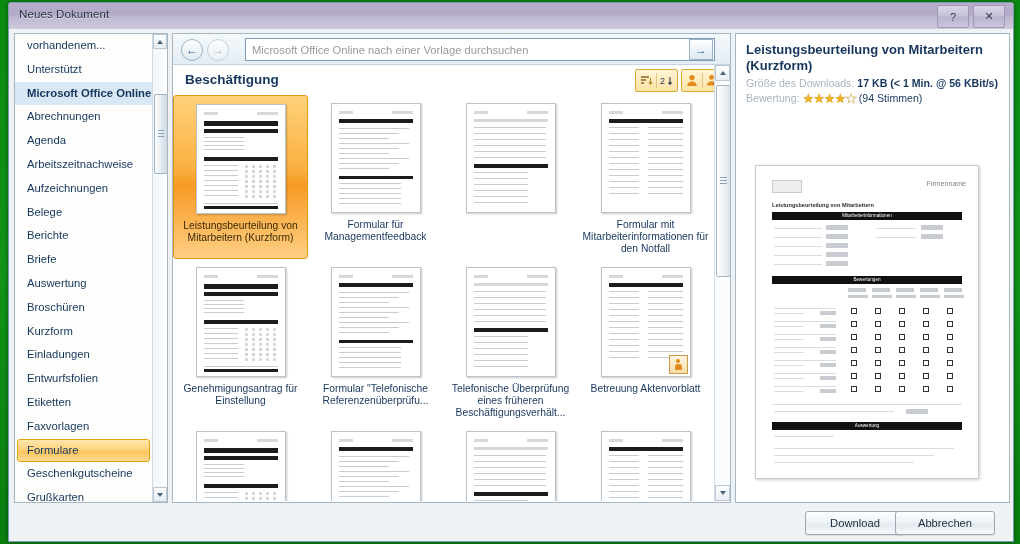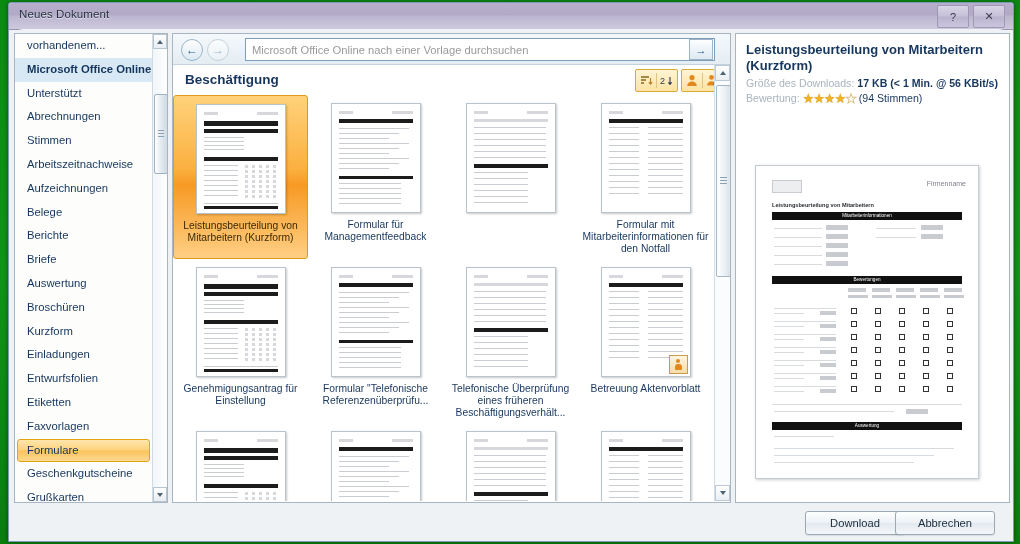--- a/index.html
+++ b/index.html
@@ -26,21 +26,21 @@
     text-shadow:0 1px 0 rgba(255,255,255,.55);letter-spacing:.1px;}
   .caption-btn{position:absolute;top:2px;width:30px;height:21px;
     background:linear-gradient(to bottom,#d9d4e6 0%,#c6c0d8 48%,#bab3cf 52%,#cbc5dc 100%);
     border:1px solid #9e98b4;border-radius:2px;
     display:flex;align-items:center;justify-content:center;
     font-size:11px;color:#3b3b4a;cursor:default;}
   #btn-help{right:44px;}
   #btn-close{right:8px;}
 
   
-  #content{position:absolute;left:0;top:26px;width:1004px;height:512px;background:#eef2f5;border-radius:15px;}
+  #content{position:absolute;left:0;top:26px;width:1004px;height:512px;background:#eef2f5;}
 
   
   #sidebar{position:absolute;left:5px;top:4px;width:152px;height:468px;
     background:#fdfdfb;border:1px solid #a8b6c2;overflow:hidden;}
   #sidebar-inner{position:absolute;left:0;top:0;width:138px;height:100%;}
   .cat{height:23.8px;line-height:23.8px;padding-left:12px;font-size:11.3px;color:#15365c;
     white-space:nowrap;overflow:hidden;text-overflow:ellipsis;cursor:default;}
   .cat.bold{font-weight:bold;background:#d8e8f5;}
   .cat.sel{background:linear-gradient(to bottom,#ffe6ad 0%,#fdd27c 48%,#fbc35c 52%,#fdd993 100%);
     border:1px solid #e3a317;border-radius:3px;height:21.8px;line-height:21.8px;
@@ -170,24 +170,24 @@
       <div id="title-text">Neues Dokument</div>
       <div class="caption-btn" id="btn-help">?</div>
       <div class="caption-btn" id="btn-close">✕</div>
     </div>
 
     <div id="content">
 
       <div id="sidebar">
         <div id="sidebar-inner">
             <div class="cat"><span>vorhandenem...</span></div>
+            <div class="cat"><span>Unterstützt</span></div>
             <div class="cat bold"><span>Microsoft Office Online</span></div>
-            <div class="cat"><span>Unterstützt</span></div>
             <div class="cat"><span>Abrechnungen</span></div>
-            <div class="cat"><span>Stimmen</span></div>
+            <div class="cat"><span>Agenda</span></div>
             <div class="cat"><span>Arbeitszeitnachweise</span></div>
             <div class="cat"><span>Aufzeichnungen</span></div>
             <div class="cat"><span>Belege</span></div>
             <div class="cat"><span>Berichte</span></div>
             <div class="cat"><span>Briefe</span></div>
             <div class="cat"><span>Auswertung</span></div>
             <div class="cat"><span>Broschüren</span></div>
             <div class="cat"><span>Kurzform</span></div>
             <div class="cat"><span>Einladungen</span></div>
             <div class="cat"><span>Entwurfsfolien</span></div>

